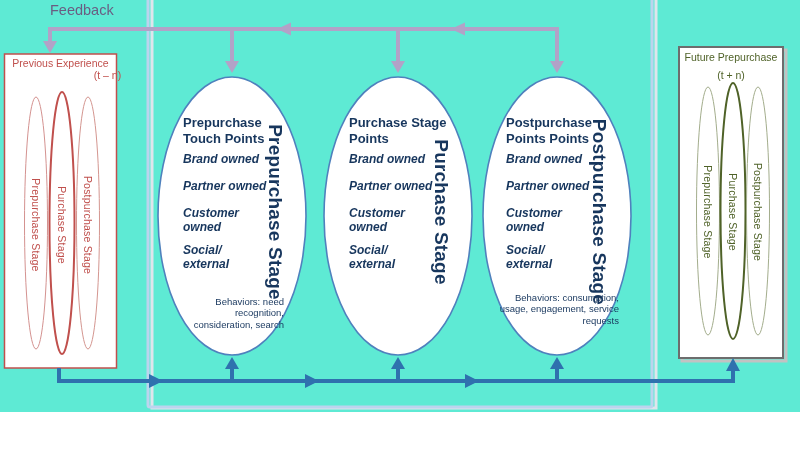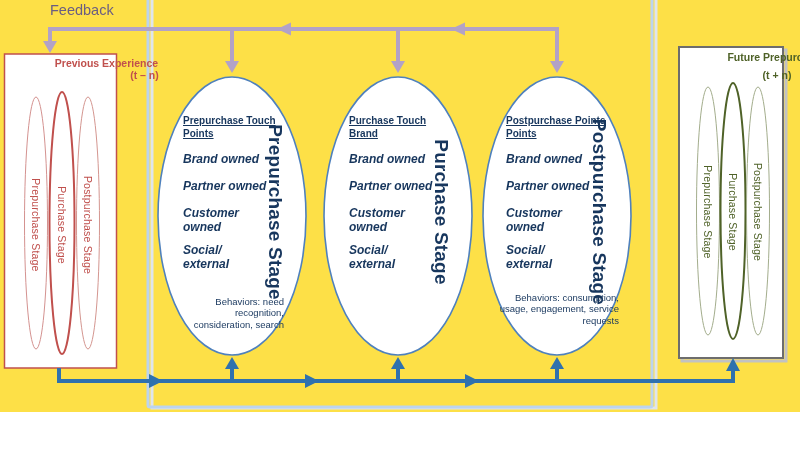--- a/index.html
+++ b/index.html
@@ -1,28 +1,28 @@
 <!DOCTYPE html>
 <html><head>
 <meta charset="utf-8">
 <style>
   html,body{margin:0;padding:0;background:#fff;}
   .canvas{
-    position:relative;width:800px;height:412px;overflow:hidden;background:#fde047;
+    position:relative;width:800px;height:412px;overflow:hidden;background:#5eead4;
     font-family:"Liberation Sans", sans-serif;
   }
   .canvas svg{position:absolute;left:0;top:0;}
   .txt{position:absolute;color:#17365d;}
   .feedback{left:50px;top:2px;font-size:14.5px;color:#6a5d82;}
-  .box-title{position:absolute;text-align:center;font-weight:bold;font-size:10.5px;line-height:1.15;margin-left:46px;}
+  .box-title{position:absolute;text-align:center;font-weight:normal;font-size:10.5px;line-height:1.15;}
   .red{color:#c0504d;}
   .olive{color:#4f6228;}
   .rot{position:absolute;white-space:nowrap;transform:translate(-50%,-50%) rotate(90deg);}
   .thin-stage{font-size:10.5px;letter-spacing:.2px;}
-  .tp-title{position:absolute;width:102px;font-weight:bold;font-size:10px;line-height:1.25;color:#17365d;text-decoration:underline;}
+  .tp-title{position:absolute;width:102px;font-weight:bold;font-size:13px;line-height:1.25;color:#17365d;}
   .tp-item{position:absolute;width:90px;font-style:italic;font-size:12px;line-height:1.15;color:#17365d;white-space:pre-line;font-weight:bold;}
   .stage-vert{font-weight:bold;font-size:19px;color:#17365d;letter-spacing:.2px;}
   .behaviors{position:absolute;text-align:right;font-size:9.5px;line-height:1.2;color:#17365d;}
   .banner-label{position:absolute;left:0;top:437px;width:800px;text-align:center;
     font-size:27px;font-weight:bold;font-style:italic;color:#1f4e79;}
 </style>
 </head>
 <body>
 
 <div class="canvas">
@@ -76,36 +76,36 @@
       <polygon points="305,374 305,388 319,381"></polygon>
       <polygon points="465,374 465,388 479,381"></polygon>
     </g>
 
     <polygon points="20,438 752,438 752,425 798,452 752,479 752,466 20,466" fill="#c9dcf3" stroke="#8db3e2" stroke-width="2.5"></polygon>
   </svg>
 
   <div class="txt feedback">Feedback</div>
 
   <div class="box-title red" style="left:4px;top:57px;width:113px;">Previous Experience</div>
-  <div class="box-title red" style="left:4px;top:69px;width:113px;padding-left:38px;">(t – n)</div>
+  <div class="box-title red" style="left:13px;top:69px;width:113px;padding-left:38px;">(t – n)</div>
   <div class="rot thin-stage red" style="left:36px;top:225px;">Prepurchase Stage</div>
   <div class="rot thin-stage red" style="left:62px;top:225px;">Purchase Stage</div>
   <div class="rot thin-stage red" style="left:88px;top:225px;">Postpurchase Stage</div>
 
   <div class="tp-title" style="left:183px;top:115px;">Prepurchase Touch Points</div>
   <div class="tp-item" style="left:183px;top:153px;">Brand owned</div>
   <div class="tp-item" style="left:183px;top:180px;">Partner owned</div>
   <div class="tp-item" style="left:183px;top:207px;">Customer
 owned</div>
   <div class="tp-item" style="left:183px;top:244px;">Social/
 external</div>
   <div class="rot stage-vert" style="left:275px;top:212px;">Prepurchase Stage</div>
   <div class="behaviors" style="left:180px;top:296px;width:104px;">Behaviors: need recognition, consideration, search</div>
 
-  <div class="tp-title" style="left:349px;top:115px;">Purchase Touch Brand</div>
+  <div class="tp-title" style="left:349px;top:115px;">Purchase Stage Points</div>
   <div class="tp-item" style="left:349px;top:153px;">Brand owned</div>
   <div class="tp-item" style="left:349px;top:180px;">Partner owned</div>
   <div class="tp-item" style="left:349px;top:207px;">Customer
 owned</div>
   <div class="tp-item" style="left:349px;top:244px;">Social/
 external</div>
   <div class="rot stage-vert" style="left:441px;top:212px;">Purchase Stage</div>
 
   <div class="tp-title" style="left:506px;top:115px;">Postpurchase Points Points</div>
   <div class="tp-item" style="left:506px;top:153px;">Brand owned</div>

